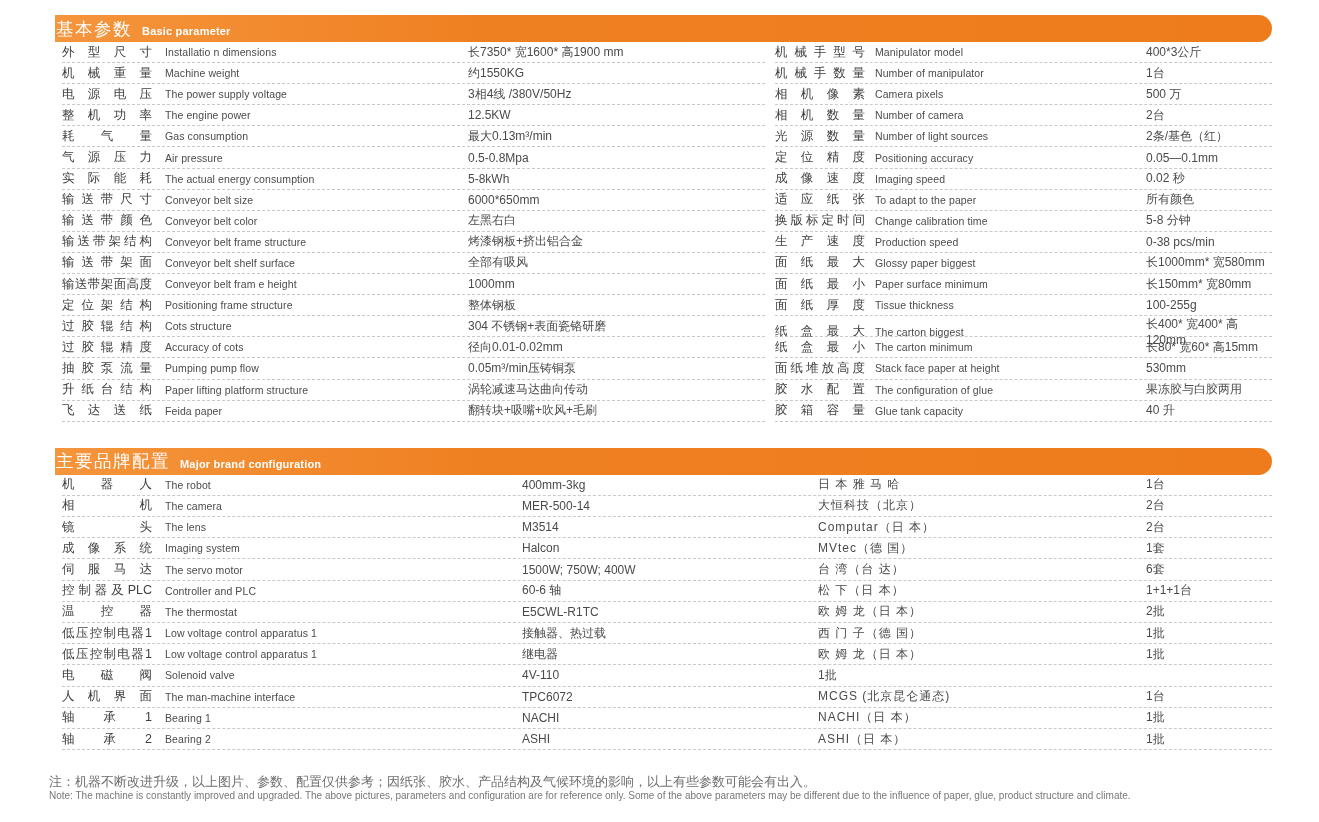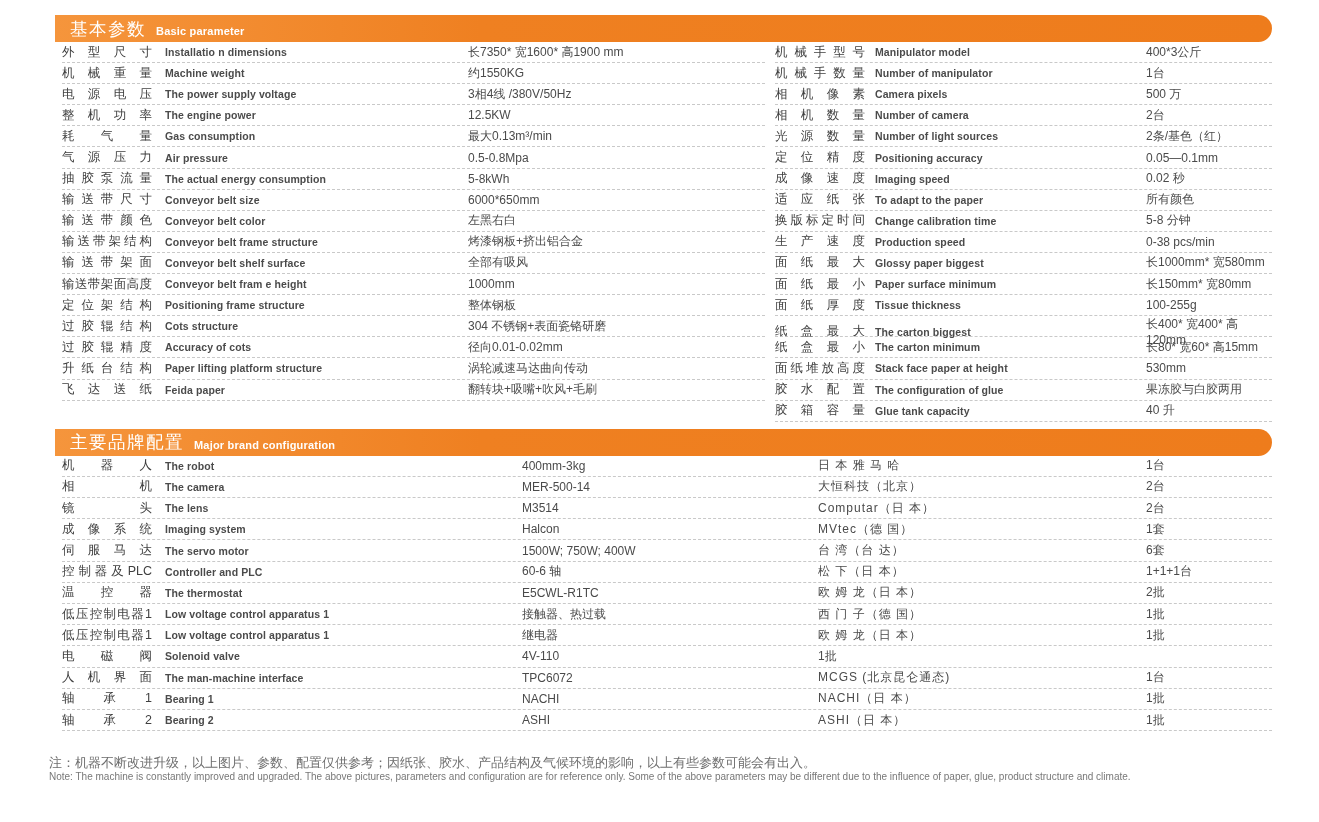--- a/index.html
+++ b/index.html
@@ -8,21 +8,21 @@
     width:1319px; height:822px; position:relative; overflow:hidden;
     font-family:"Liberation Sans","DejaVu Sans",sans-serif;
   }
   .content { position:absolute; left:55px; top:15px; width:1217px; }
 
   
   .sec-header {
     height:27px; width:100%;
     background:linear-gradient(90deg,#F5953C 0%,#EF8021 35%,#EE7C1C 100%);
     border-radius:0 14px 14px 0;
-    display:flex; align-items:center; gap:10px; padding-left:15px;
+    display:flex; align-items:center; gap:10px; padding-left:1px;
     color:#ffffff;
   }
   .sec-title-zh { font-size:17.5px; letter-spacing:1.5px; font-weight:400; }
   .sec-title-en { font-size:11px; font-weight:700; margin-top:5px; letter-spacing:.2px; }
 
   
   .t1 { display:flex; align-items:flex-start; }
   .t1-left  { margin-left:7px;  width:703px; }
   .t1-right { margin-left:10px; width:497px; }
   .t2 { margin-left:7px; width:1210px; margin-bottom:0; }
@@ -34,25 +34,25 @@
   .t1-left  .row { grid-template-columns:103px 303px 1fr; }
   .t1-right .row { grid-template-columns:100px 271px 1fr; }
   .t2 .row { grid-template-columns:103px 357px 296px 328px 1fr; height:21.2px; }
 
   .zh {
     display:inline-block; width:90px;
     text-align:justify; text-align-last:justify;
     font-size:12.5px; color:#3f3f3f; letter-spacing:0;
     white-space:nowrap; overflow:hidden;
   }
-  .en { font-size:10.5px; font-weight:700; color:#4b4b4b; letter-spacing:.1px; }
+  .en { font-size:10.5px; font-weight:400; color:#4b4b4b; letter-spacing:.1px; }
   .val { font-size:12px; color:#4a4a4a; }
   .brand { font-size:12px; color:#4a4a4a; letter-spacing:1px; }
 
-  .sec-brand { margin-top:7px; }
+  .sec-brand { margin-top:26px; }
 
   
   .notes { margin-top:25px; margin-left:-6px; }
   .note-zh { font-size:13px; color:#6e6e6e; line-height:13.5px; }
   .note-en { font-size:10px;  color:#787878; line-height:13.5px; }
 </style>
 </head>
 <body>
 
 <div class="content">
@@ -88,21 +88,21 @@
             <span class="zh">耗气量</span>
             <span class="en">Gas consumption</span>
             <span class="val">最大0.13m³/min</span>
           </div>
           <div class="row">
             <span class="zh">气源压力</span>
             <span class="en">Air pressure</span>
             <span class="val">0.5-0.8Mpa</span>
           </div>
           <div class="row">
-            <span class="zh">抽胶泵流量</span>
+            <span class="zh">实际能耗</span>
             <span class="en">The actual energy consumption</span>
             <span class="val">5-8kWh</span>
           </div>
           <div class="row">
             <span class="zh">输送带尺寸</span>
             <span class="en">Conveyor belt size</span>
             <span class="val">6000*650mm</span>
           </div>
           <div class="row">
             <span class="zh">输送带颜色</span>
@@ -131,20 +131,25 @@
           </div>
           <div class="row">
             <span class="zh">过胶辊结构</span>
             <span class="en">Cots structure</span>
             <span class="val">304 不锈钢+表面瓷铬研磨</span>
           </div>
           <div class="row">
             <span class="zh">过胶辊精度</span>
             <span class="en">Accuracy of cots</span>
             <span class="val">径向0.01-0.02mm</span>
+          </div>
+          <div class="row">
+            <span class="zh">抽胶泵流量</span>
+            <span class="en">Pumping pump flow</span>
+            <span class="val">0.05m³/min压铸铜泵</span>
           </div>
           <div class="row">
             <span class="zh">升纸台结构</span>
             <span class="en">Paper lifting platform structure</span>
             <span class="val">涡轮减速马达曲向传动</span>
           </div>
           <div class="row">
             <span class="zh">飞达送纸</span>
             <span class="en">Feida paper</span>
             <span class="val">翻转块+吸嘴+吹风+毛刷</span>

